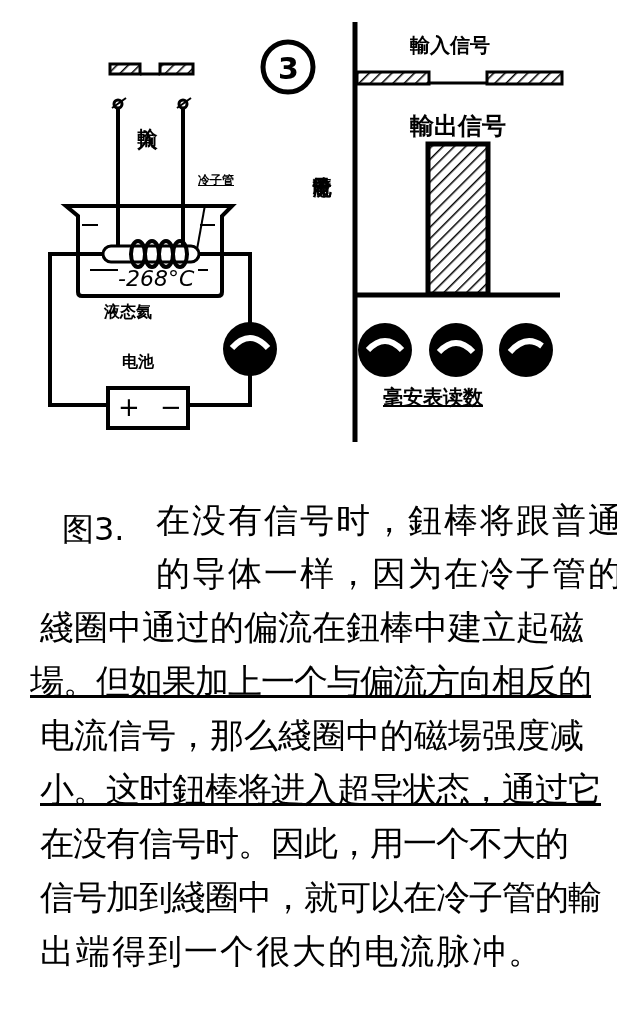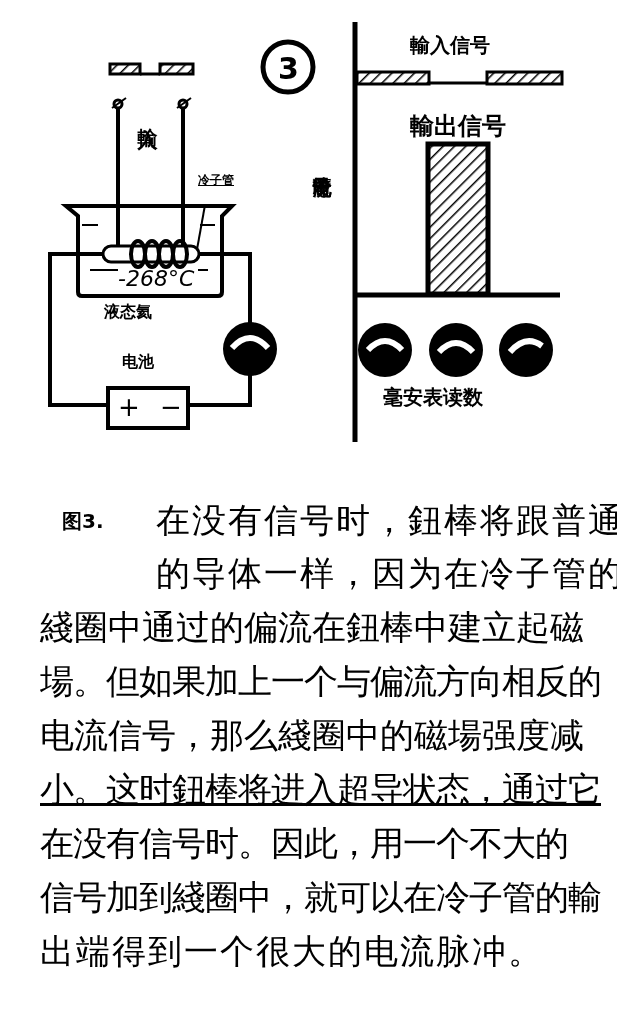--- a/index.html
+++ b/index.html
@@ -6,21 +6,21 @@
   body { width: 617px; height: 1013px; position: relative; overflow: hidden;
          font-family: "DejaVu Serif", "Liberation Serif", serif; color: #000; }
   .fig { position: absolute; left: 0; top: 0; width: 617px; height: 480px; }
   .lbl { position: absolute; font-family: "DejaVu Sans", "Liberation Sans", sans-serif;
          font-weight: bold; color: #000; white-space: nowrap; }
   .vlbl { position: absolute; font-family: "DejaVu Sans", "Liberation Sans", sans-serif;
           font-weight: bold; writing-mode: vertical-rl; letter-spacing: 0px; }
   .caption { position: absolute; left: 0; top: 495px; width: 617px; }
   .cap-line { position: absolute; font-size: 34px; line-height: 40px; white-space: nowrap;
               letter-spacing: 2px; font-family: "DejaVu Serif", "Liberation Serif", serif; }
-  .fig-num { position: absolute; left: 62px; top: 508px; font-size: 20px; font-weight: bold;
+  .fig-num { position: absolute; left: 62px; top: 508px; font-size: 32px; font-weight: normal;
              font-family: "DejaVu Sans", "Liberation Sans", sans-serif; }
 </style>
 </head>
 <body>
 
 <div class="fig">
   <svg width="617" height="480" viewBox="0 0 617 480">
     <defs>
       <pattern id="hatch" patternUnits="userSpaceOnUse" width="8" height="8" patternTransform="rotate(45)">
         <line x1="0" y1="0" x2="0" y2="8" stroke="#000" stroke-width="3"></line>
@@ -116,27 +116,27 @@
   <span class="lbl" style="left:198px;top:172px;font-size:12px;text-decoration:underline;">冷子管</span>
   <span class="lbl" style="left:118px;top:266px;font-size:22px;font-style:italic;font-weight:normal;">-268°C</span>
   <span class="lbl" style="left:104px;top:302px;font-size:16px;">液态氦</span>
   <span class="lbl" style="left:122px;top:352px;font-size:16px;">电池</span>
   <span class="lbl" style="left:118px;top:392px;font-size:26px;font-weight:normal;">+</span>
   <span class="lbl" style="left:160px;top:392px;font-size:26px;font-weight:normal;">−</span>
 
   <span class="vlbl" style="left:310px;top:162px;font-size:19px;">冷子管电流</span>
   <span class="lbl" style="left:410px;top:32px;font-size:20px;">輸入信号</span>
   <span class="lbl" style="left:410px;top:110px;font-size:24px;">輸出信号</span>
-  <span class="lbl" style="left:383px;top:384px;font-size:20px;">毫安表读数</span>
+  <span class="lbl" style="left:383px;top:384px;font-size:20px;text-decoration:underline;">毫安表读数</span>
 </div>
 
 <div class="caption">
   <span class="fig-num" style="top:13px;">图3.</span>
 </div>
 <span class="cap-line" style="left:156px;top:500px;">在没有信号时，鈕棒将跟普通</span>
 <span class="cap-line" style="left:156px;top:553px;">的导体一样，因为在冷子管的</span>
 <span class="cap-line" style="left:40px;top:607px;letter-spacing:0px;">綫圈中通过的偏流在鈕棒中建立起磁</span>
-<span class="cap-line" style="left:40px;top:661px;letter-spacing:-1px;">場。但如果加上一个与偏流方向相反的</span>
+<span class="cap-line" style="left:30px;top:661px;letter-spacing:-1px;text-decoration:underline;">場。但如果加上一个与偏流方向相反的</span>
 <span class="cap-line" style="left:40px;top:715px;letter-spacing:0px;">电流信号，那么綫圈中的磁場强度减</span>
 <span class="cap-line" style="left:40px;top:769px;letter-spacing:-1px;text-decoration:underline;">小。这时鈕棒将进入超导状态，通过它</span>
 <span class="cap-line" style="left:40px;top:823px;letter-spacing:-1px;">在没有信号时。因此，用一个不大的</span>
 <span class="cap-line" style="left:40px;top:877px;letter-spacing:-1px;">信号加到綫圈中，就可以在冷子管的輸</span>
 <span class="cap-line" style="left:40px;top:931px;">出端得到一个很大的电流脉冲。</span>
 
 </body></html>

